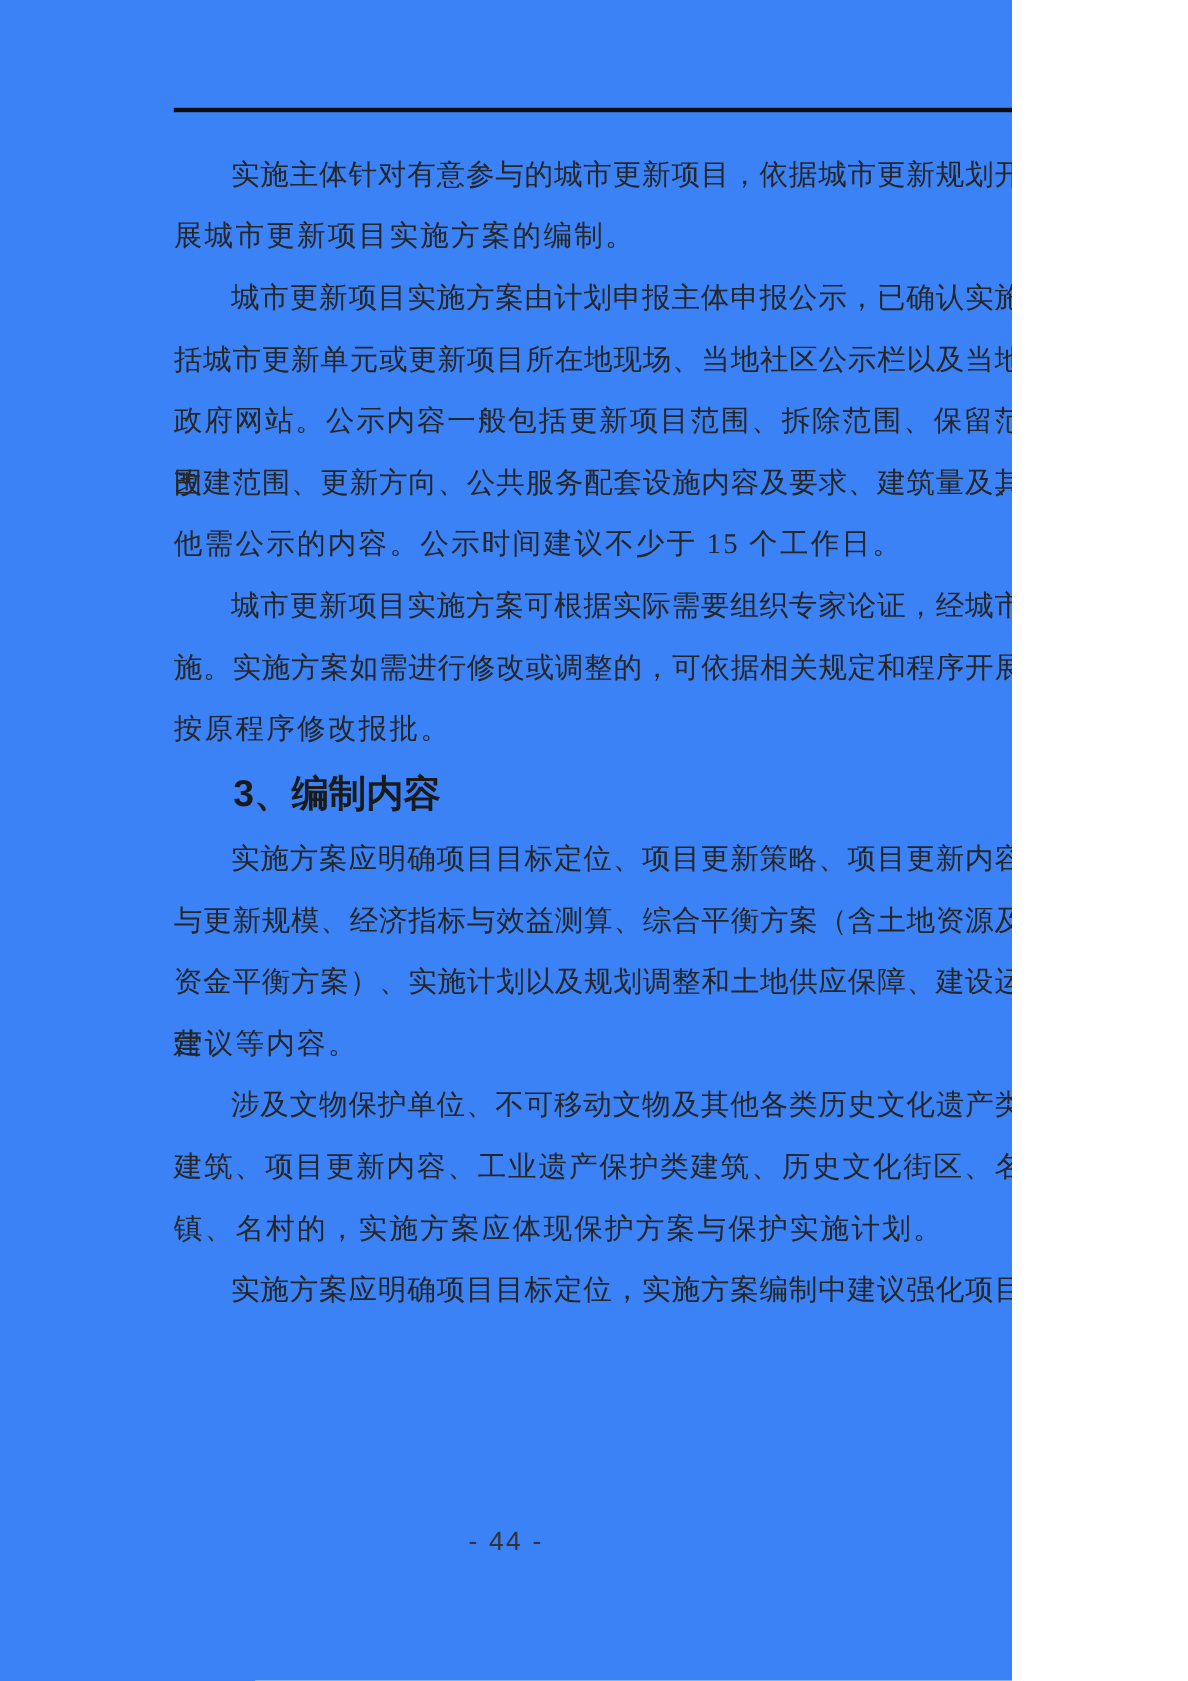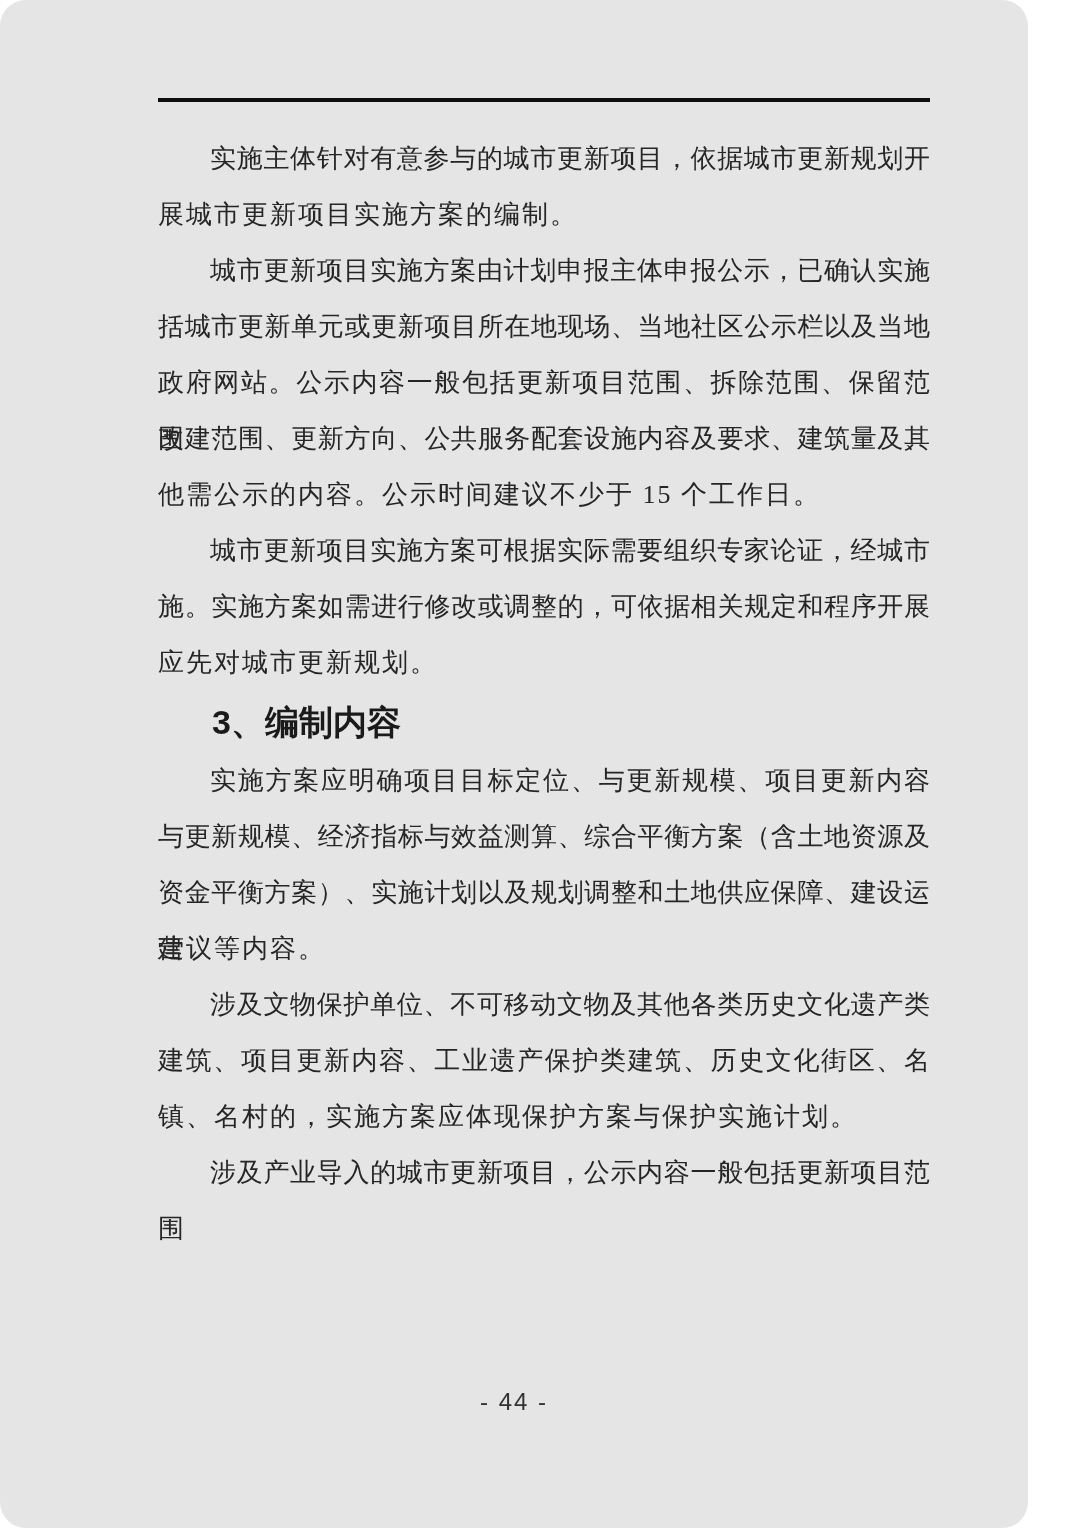--- a/index.html
+++ b/index.html
@@ -1,24 +1,23 @@
 <!DOCTYPE html>
 <html><head>
 <meta charset="utf-8">
 <style>
   html, body { margin: 0; padding: 0; background: #ffffff; }
   .page {
     position: relative;
-    width: 1028px;
+    width: 920px;
     height: 1528px;
-    background: #e5e5e5;
+    background: #3b82f6;
     font-family: "Liberation Serif", "DejaVu Serif", serif;
     color: #262626;
     overflow: hidden;
-    border-radius: 26px;
   }
   .header-rule {
     position: absolute;
     left: 158px;
     top: 98px;
     width: 772px;
     height: 4px;
     background: #0e0e0e;
   }
   .doc-body {
@@ -85,39 +84,39 @@
       <div class="line fill indent">城市更新项目实施方案由计划申报主体申报公示，已确认实施</div>
       <div class="line fill">括城市更新单元或更新项目所在地现场、当地社区公示栏以及当地</div>
       <div class="line fill">政府网站。公示内容一般包括更新项目范围、拆除范围、保留范围、</div>
       <div class="line fill">改建范围、更新方向、公共服务配套设施内容及要求、建筑量及其</div>
       <div class="line end">他需公示的内容。公示时间建议不少于 15 个工作日。</div>
     </div>
 
     <div class="para">
       <div class="line fill indent">城市更新项目实施方案可根据实际需要组织专家论证，经城市</div>
       <div class="line fill">施。实施方案如需进行修改或调整的，可依据相关规定和程序开展</div>
-      <div class="line end">应先对城市更新规划。</div>
+      <div class="line end">按原程序修改报批。</div>
     </div>
 
     <h2 class="heading">3、编制内容</h2>
 
     <div class="para">
-      <div class="line fill indent">实施方案应明确项目目标定位、与更新规模、项目更新内容</div>
+      <div class="line fill indent">实施方案应明确项目目标定位、项目更新策略、项目更新内容</div>
       <div class="line fill">与更新规模、经济指标与效益测算、综合平衡方案（含土地资源及</div>
       <div class="line fill">资金平衡方案）、实施计划以及规划调整和土地供应保障、建设运营</div>
       <div class="line end">建议等内容。</div>
     </div>
 
     <div class="para">
       <div class="line fill indent">涉及文物保护单位、不可移动文物及其他各类历史文化遗产类</div>
       <div class="line fill">建筑、项目更新内容、工业遗产保护类建筑、历史文化街区、名</div>
       <div class="line end">镇、名村的，实施方案应体现保护方案与保护实施计划。</div>
     </div>
 
     <div class="para">
-      <div class="line fill indent">涉及产业导入的城市更新项目，公示内容一般包括更新项目范围</div>
+      <div class="line fill indent">实施方案应明确项目目标定位，实施方案编制中建议强化项目</div>
     </div>
 
   </div>
 
   <div class="page-num">- 44 -</div>
 
 </div>
 
 </body></html>

